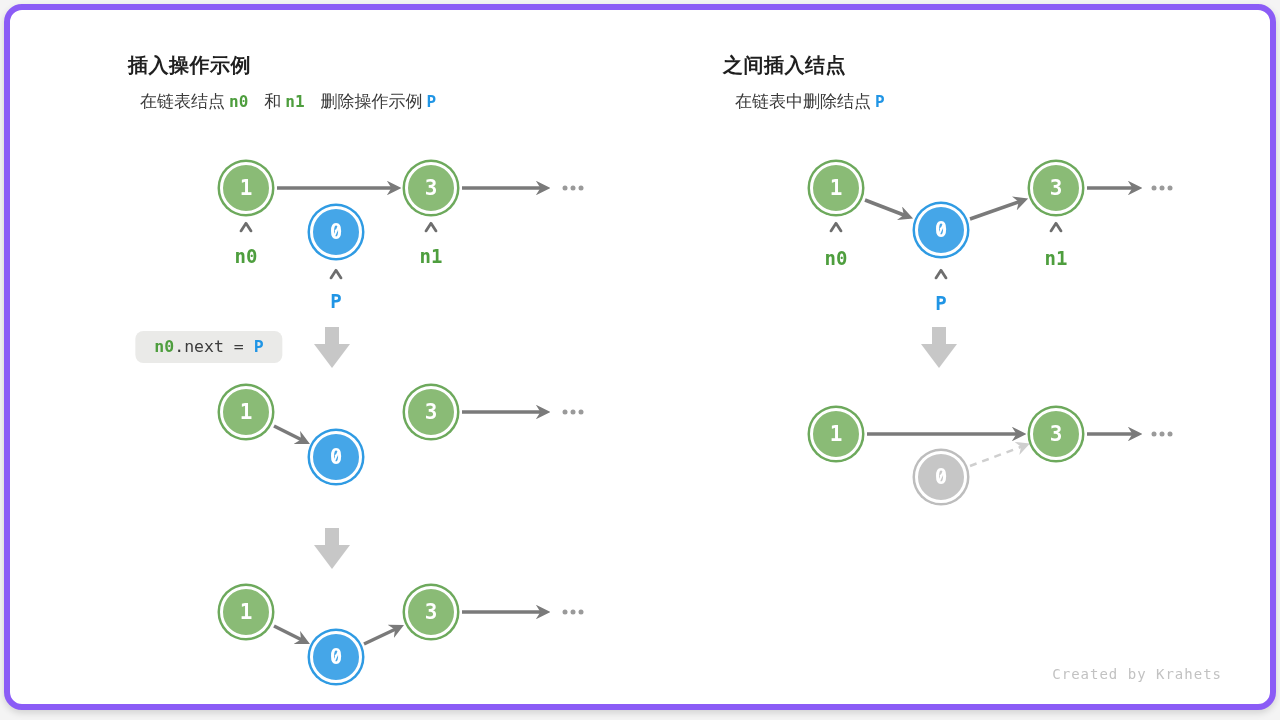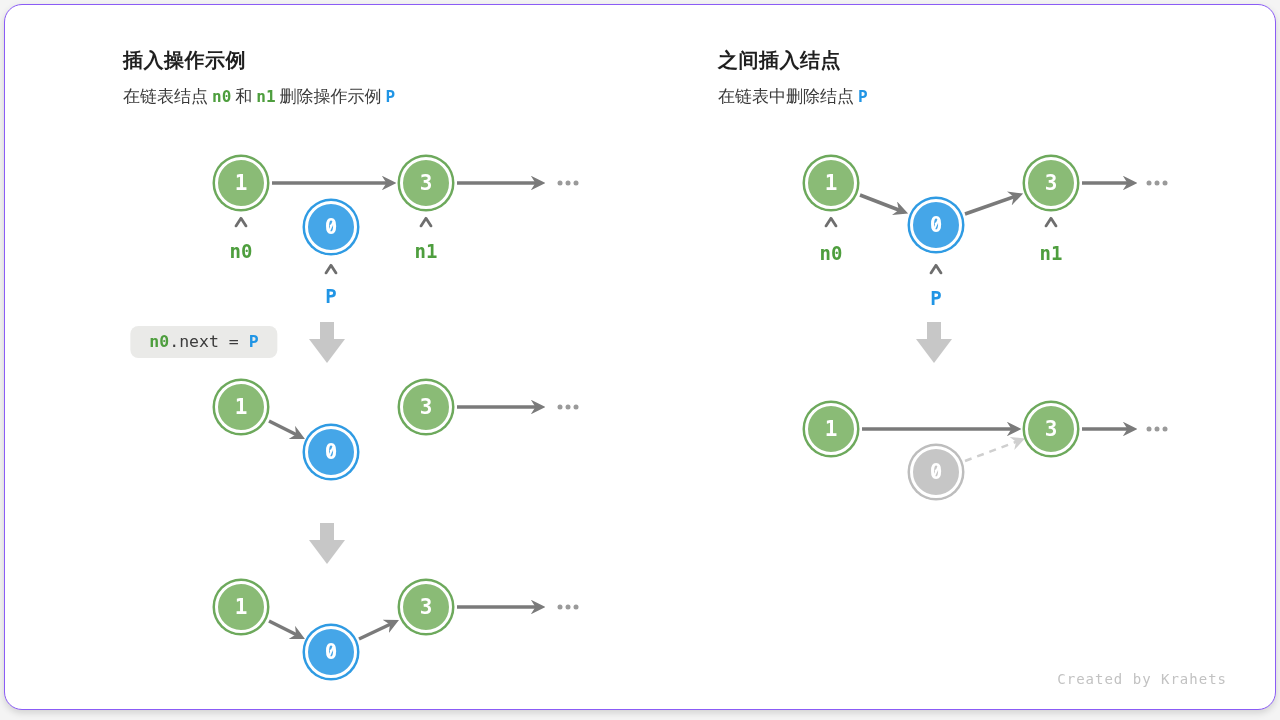--- a/index.html
+++ b/index.html
@@ -1,21 +1,21 @@
 <!DOCTYPE html>
 <html><head>
 <meta charset="utf-8">
 <style>
   html,body{margin:0;padding:0;background:#F4F4F4;}
   body{width:1280px;height:720px;position:relative;font-family:"Liberation Sans",sans-serif;overflow:hidden;}
   .card{position:absolute;left:4px;top:4px;right:4px;bottom:10px;background:#FFFFFF;
-        border-radius:18px;border:1px solid #8b5cf6;box-shadow:0 3px 7px rgba(0,0,0,.14);}
+        border-radius:18px;border:6px solid #8b5cf6;box-shadow:0 3px 7px rgba(0,0,0,.14);}
   .panel-title{position:absolute;top:42px;font-size:20px;font-weight:bold;color:#1F1F1F;letter-spacing:.5px;}
   .panel-subtitle{position:absolute;top:80px;font-size:17px;color:#3A3A3A;white-space:pre;}
-  .panel-subtitle .seg-plain{font-family:"Liberation Sans",sans-serif;}
+  .panel-subtitle .seg-plain{font-family:"Liberation Sans",sans-serif;margin-left:12px;}
   .seg-green{font-family:"DejaVu Sans Mono",monospace;font-weight:bold;font-size:16px;margin:0 4px;}
   .seg-blue{font-family:"DejaVu Sans Mono",monospace;font-weight:bold;font-size:16px;margin:0 4px;}
   #layer{position:absolute;inset:0;}
   svg.edges{position:absolute;left:0;top:0;width:1280px;height:720px;pointer-events:none;}
   .node{position:absolute;width:46px;height:46px;border-radius:50%;border:3px solid #fff;
         display:flex;align-items:center;justify-content:center;transform:translate(-50%,-50%);
         font-family:"DejaVu Sans Mono",monospace;font-weight:bold;font-size:21px;color:#fff;}
   .zero-slash{position:absolute;width:2px;height:12px;background:#fff;border-radius:2px;
         left:calc(50% - 1px);top:calc(50% - 6px);transform:rotate(24deg);}
   .lbl{position:absolute;transform:translate(-50%,-50%);

